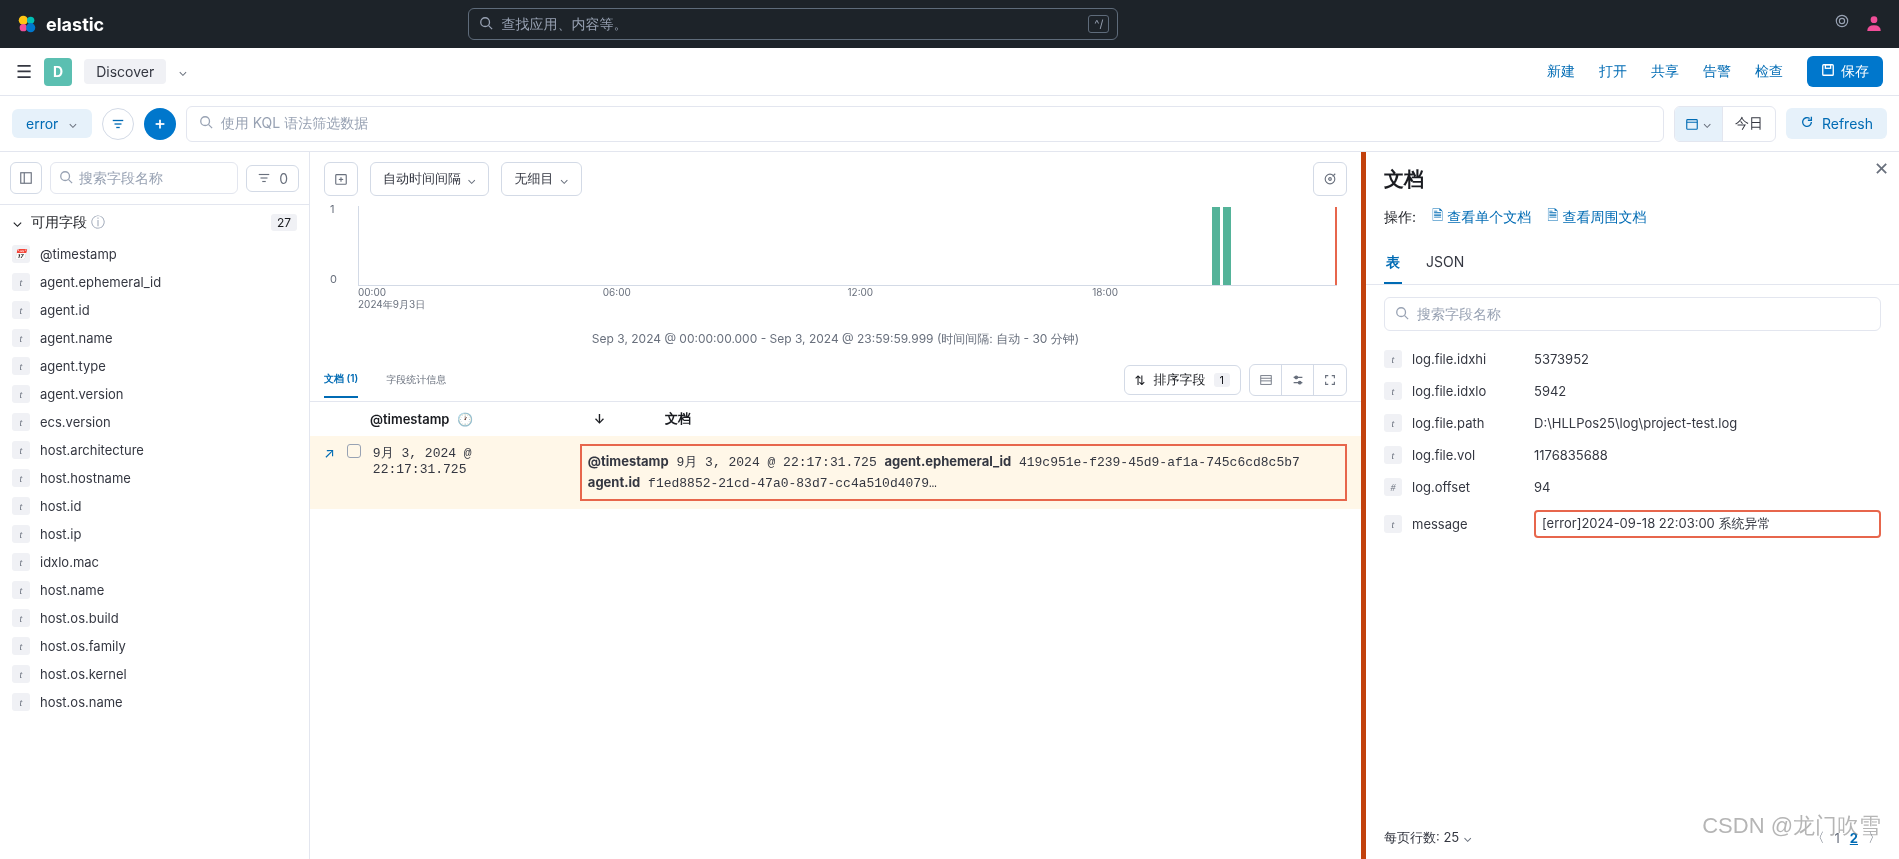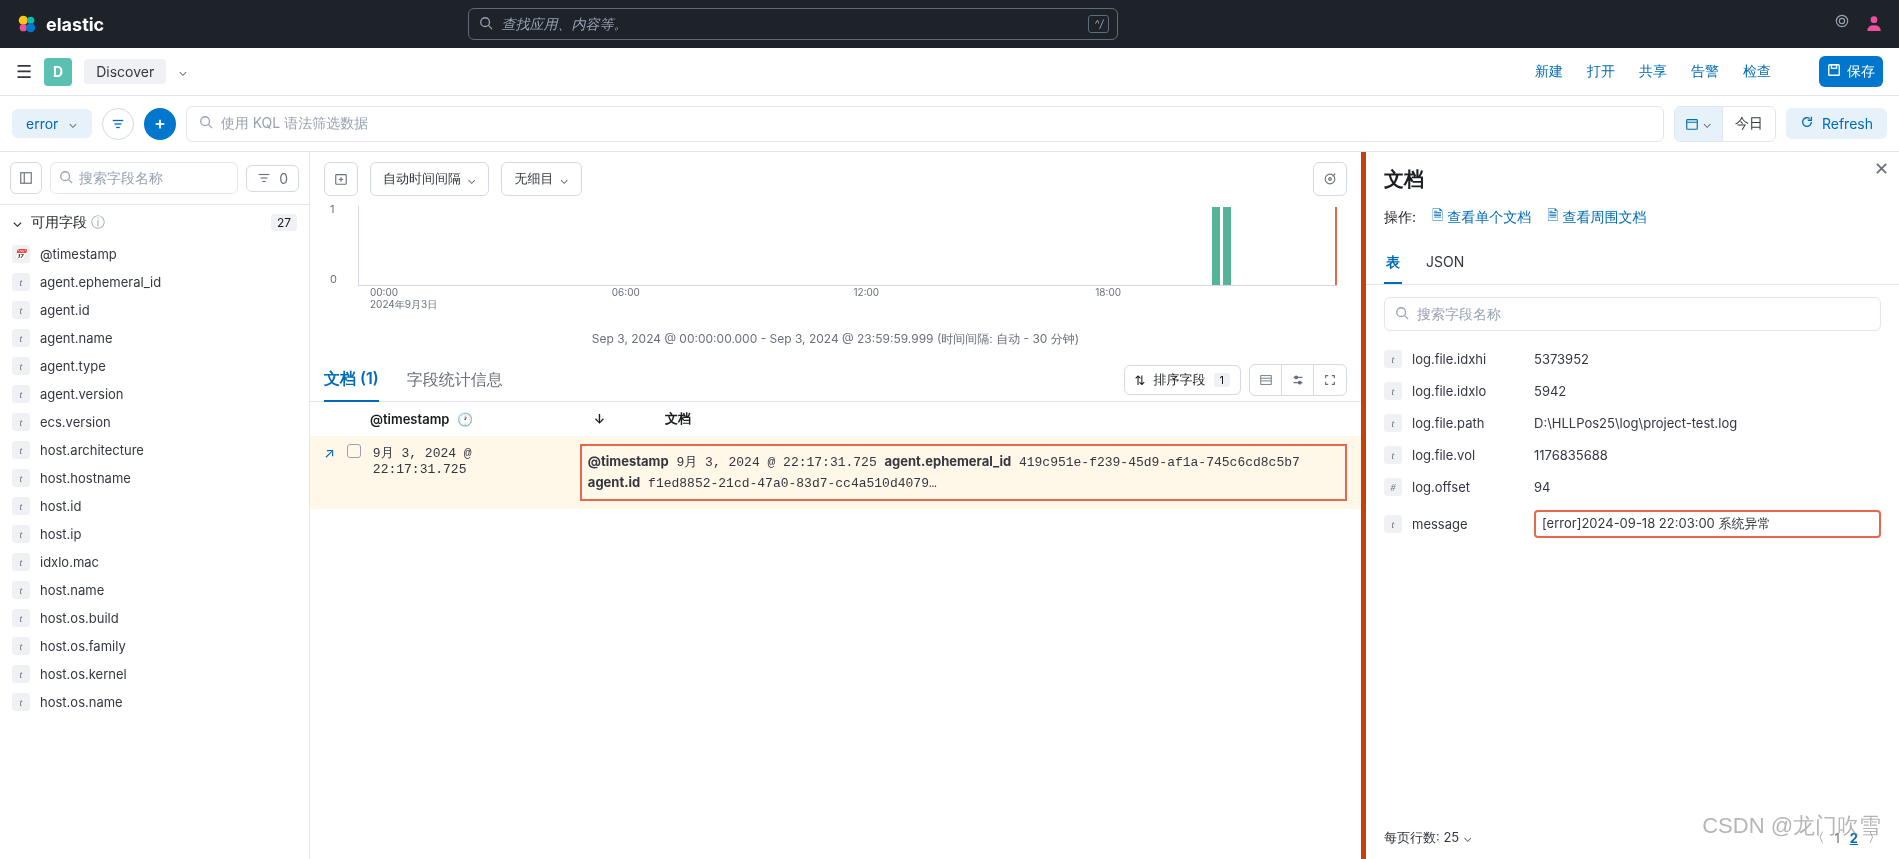--- a/index.html
+++ b/index.html
@@ -3,34 +3,34 @@
 <meta charset="utf-8">
 <style>
 * { box-sizing: border-box; margin: 0; padding: 0; font-family: Inter, -apple-system, BlinkMacSystemFont, "Segoe UI", Helvetica, Arial, sans-serif; }
 body { background: #fff; font-size: 14px; color: #1a1c21; overflow: hidden; width: 1899px; height: 859px; position: relative; }
 
 
 .top-header { background: #1d2329; height: 48px; display: flex; align-items: center; padding: 0 16px; color: #fff; gap: 12px; }
 .logo { display: flex; align-items: center; gap: 8px; font-weight: 700; font-size: 18px; }
 .logo-icon { width: 22px; height: 22px; position: relative; }
 .logo-icon svg { width: 22px; height: 22px; }
-.search-bar { flex: 0 0 650px; margin-left: auto; margin-right: auto; height: 32px; border: 1px solid #5e6b7a; border-radius: 6px; display: flex; align-items: center; padding: 0 10px; color: #98a2b3; gap: 8px; position: relative; font-style: italic; }
+.search-bar { flex: 0 0 650px; margin-left: auto; margin-right: auto; height: 32px; border: 1px solid #5e6b7a; border-radius: 6px; display: flex; align-items: center; padding: 0 10px; color: #98a2b3; gap: 8px; position: relative; }
 .search-bar .kbd { position: absolute; right: 8px; font-size: 11px; border: 1px solid #5e6b7a; border-radius: 3px; padding: 1px 5px; color: #98a2b3; }
 .top-right-icons { display: flex; gap: 16px; margin-left: auto; color: #98a2b3; }
 .top-right-icons span { cursor: pointer; }
 
 
 .app-header { height: 48px; display: flex; align-items: center; padding: 0 16px; gap: 12px; border-bottom: 1px solid #e3e6ef; }
 .hamburger { font-size: 18px; color: #343741; cursor: pointer; }
 .app-badge { width: 28px; height: 28px; border-radius: 4px; background: #5bbfb1; color: #fff; display: flex; align-items: center; justify-content: center; font-weight: 700; font-size: 14px; }
 .app-name-pill { background: #f0f1f5; padding: 4px 12px; border-radius: 4px; font-size: 14px; color: #343741; display: flex; align-items: center; gap: 6px; }
 .chevron-down { font-size: 12px; color: #69707d; }
 .header-links { margin-left: auto; display: flex; gap: 24px; align-items: center; }
 .header-links a { color: #006bb4; text-decoration: none; font-size: 14px; }
-.save-btn { background: #07c; color: #fff; padding: 6px 8px; border-radius: 6px; display: flex; align-items: center; gap: 6px; font-size: 14px; margin-left: 24px; }
+.save-btn { background: #07c; color: #fff; padding: 6px 14px; border-radius: 6px; display: flex; align-items: center; gap: 6px; font-size: 14px; }
 
 
 .filter-row { height: 56px; display: flex; align-items: center; padding: 0 12px; gap: 10px; border-bottom: 1px solid #e3e6ef; }
 .error-pill { background: #e6f1fa; color: #006bb4; padding: 6px 14px; border-radius: 6px; display: flex; align-items: center; gap: 10px; font-size: 14px; }
 .circ-btn { width: 32px; height: 32px; border-radius: 50%; display: flex; align-items: center; justify-content: center; cursor: pointer; }
 .filter-icon-btn { background: #fff; border: 1px solid #d3dae6; color: #006bb4; }
 .add-btn { background: #07c; color: #fff; }
 .kql-input { flex: 1; height: 36px; border: 1px solid #e3e6ef; border-radius: 6px; display: flex; align-items: center; padding: 0 12px; color: #98a2b3; gap: 8px; }
 .date-group { display: flex; align-items: center; height: 36px; border: 1px solid #e3e6ef; border-radius: 6px; overflow: hidden; }
 .date-group .cal { background: #e6f1fa; padding: 0 10px; height: 100%; display: flex; align-items: center; color: #006bb4; gap: 4px; border-right: 1px solid #e3e6ef; }
@@ -57,26 +57,26 @@
 .center-panel { flex: 1; display: flex; flex-direction: column; border-right: 5px solid #c2410c; overflow: hidden; }
 .chart-controls { display: flex; align-items: center; padding: 10px 14px; gap: 12px; }
 .ctrl-btn { height: 34px; border: 1px solid #d3dae6; border-radius: 6px; padding: 0 12px; display: flex; align-items: center; gap: 6px; color: #343741; background: #fff; font-size: 13px; }
 .ctrl-btn.sq { width: 34px; padding: 0; justify-content: center; }
 .ctrl-right { margin-left: auto; display: flex; gap: 8px; }
 .chart-area { height: 115px; padding: 0 24px 0 30px; position: relative; }
 .chart-area .yaxis { position: absolute; left: 20px; top: 0; font-size: 11px; color: #69707d; }
 .chart-plot { height: 80px; border-bottom: 1px solid #d3dae6; border-left: 1px solid #d3dae6; position: relative; margin-left: 18px; }
 .chart-plot .bar { position: absolute; bottom: 0; width: 8px; background: #54b399; }
 .chart-plot .line-r { position: absolute; bottom: 0; right: 0; width: 2px; height: 78px; background: #e7664c; }
-.xaxis { display: flex; margin-left: 30px; font-size: 10px; color: #69707d; }
+.xaxis { display: flex; margin-left: 18px; font-size: 10px; color: #69707d; }
 .xaxis div { flex: 1; }
 .timerange-line { text-align: center; font-size: 12px; color: #69707d; padding: 10px 0; }
 
 .docs-tabs { display: flex; align-items: center; padding: 0 14px; border-bottom: 1px solid #e3e6ef; height: 44px; }
-.docs-tabs .tab { padding: 10px 0; margin-right: 28px; font-size: 16px; color: #69707d; cursor: pointer; }
+.docs-tabs .tab { padding: 10px 0; margin-right: 28px; font-size: 10px; color: #69707d; cursor: pointer; }
 .docs-tabs .tab.active { color: #006bb4; border-bottom: 2px solid #006bb4; font-weight: 600; }
 .docs-tabs .right { margin-left: auto; display: flex; gap: 8px; align-items: center; }
 .sort-pill { border: 1px solid #d3dae6; border-radius: 6px; padding: 5px 10px; display: flex; align-items: center; gap: 8px; font-size: 13px; }
 .sort-pill .badge { background: #f0f1f5; padding: 0 6px; border-radius: 3px; font-size: 11px; }
 .grid-icon-group { display: flex; border: 1px solid #d3dae6; border-radius: 6px; overflow: hidden; }
 .grid-icon-group span { width: 32px; height: 30px; display: flex; align-items: center; justify-content: center; border-right: 1px solid #d3dae6; color: #69707d; cursor: pointer; }
 .grid-icon-group span:last-child { border-right: none; }
 
 .doc-head-row { display: flex; align-items: center; padding: 8px 14px; font-size: 13px; font-weight: 600; gap: 60px; }
 .doc-row { display: flex; align-items: flex-start; padding: 8px 14px; font-size: 13px; background: #fff7e8; gap: 12px; }

